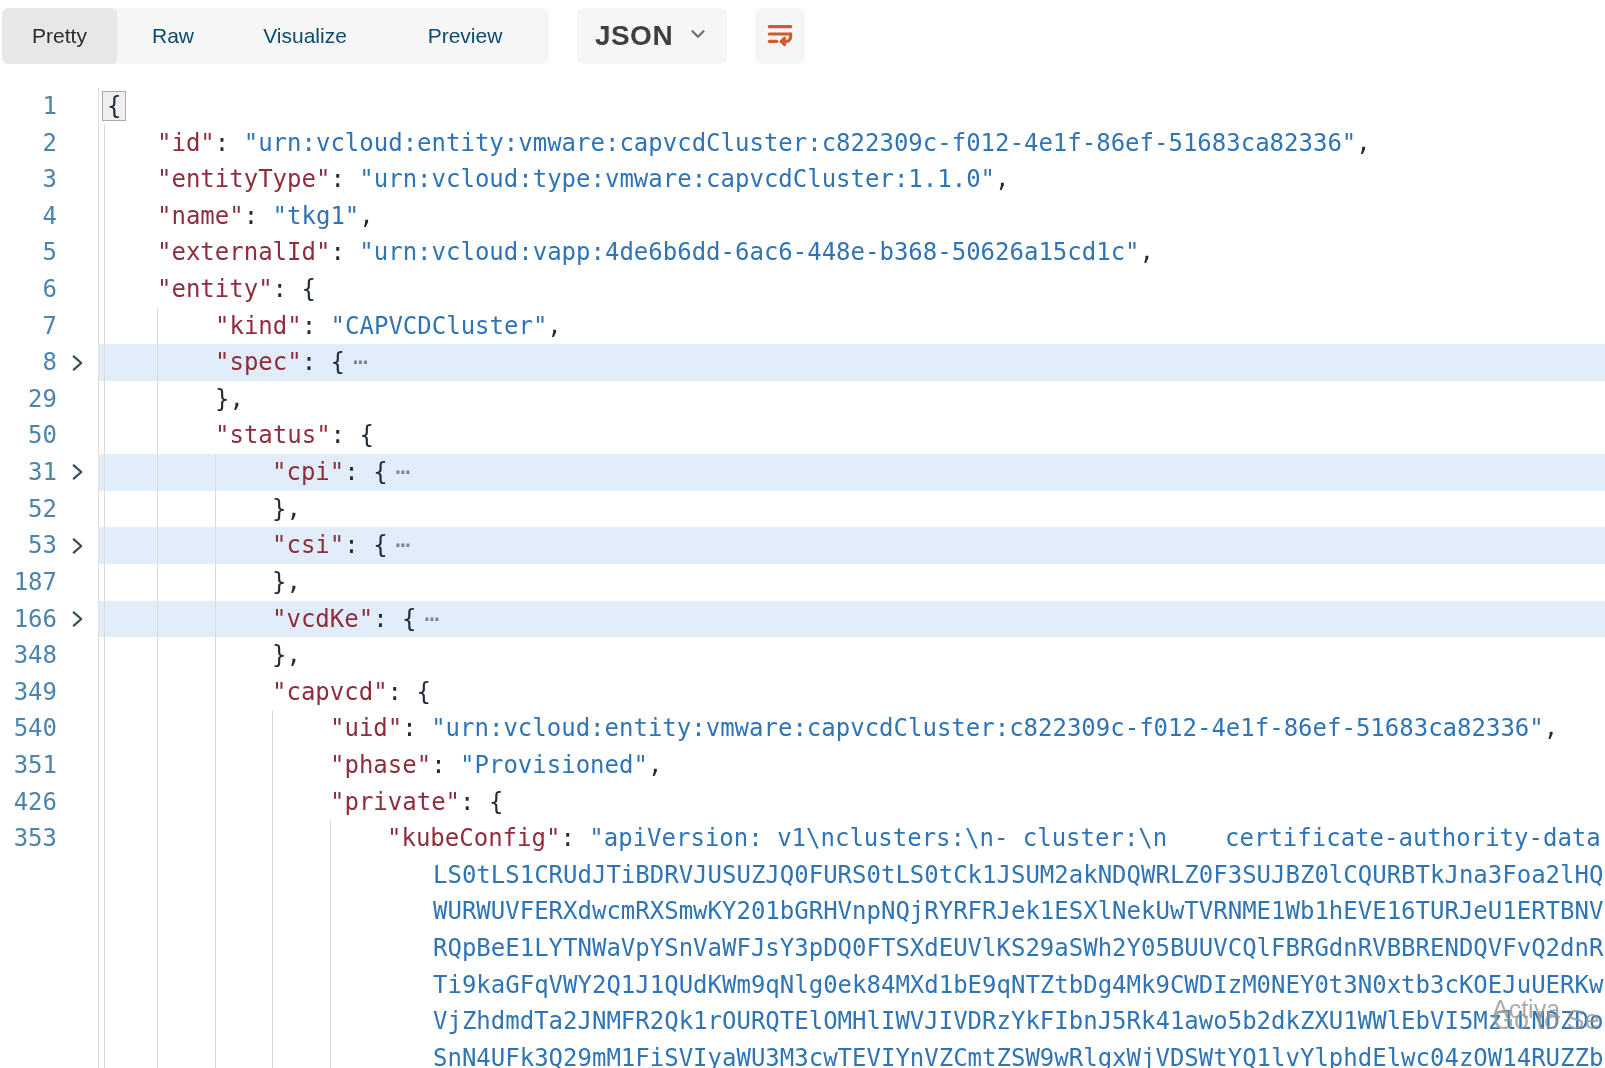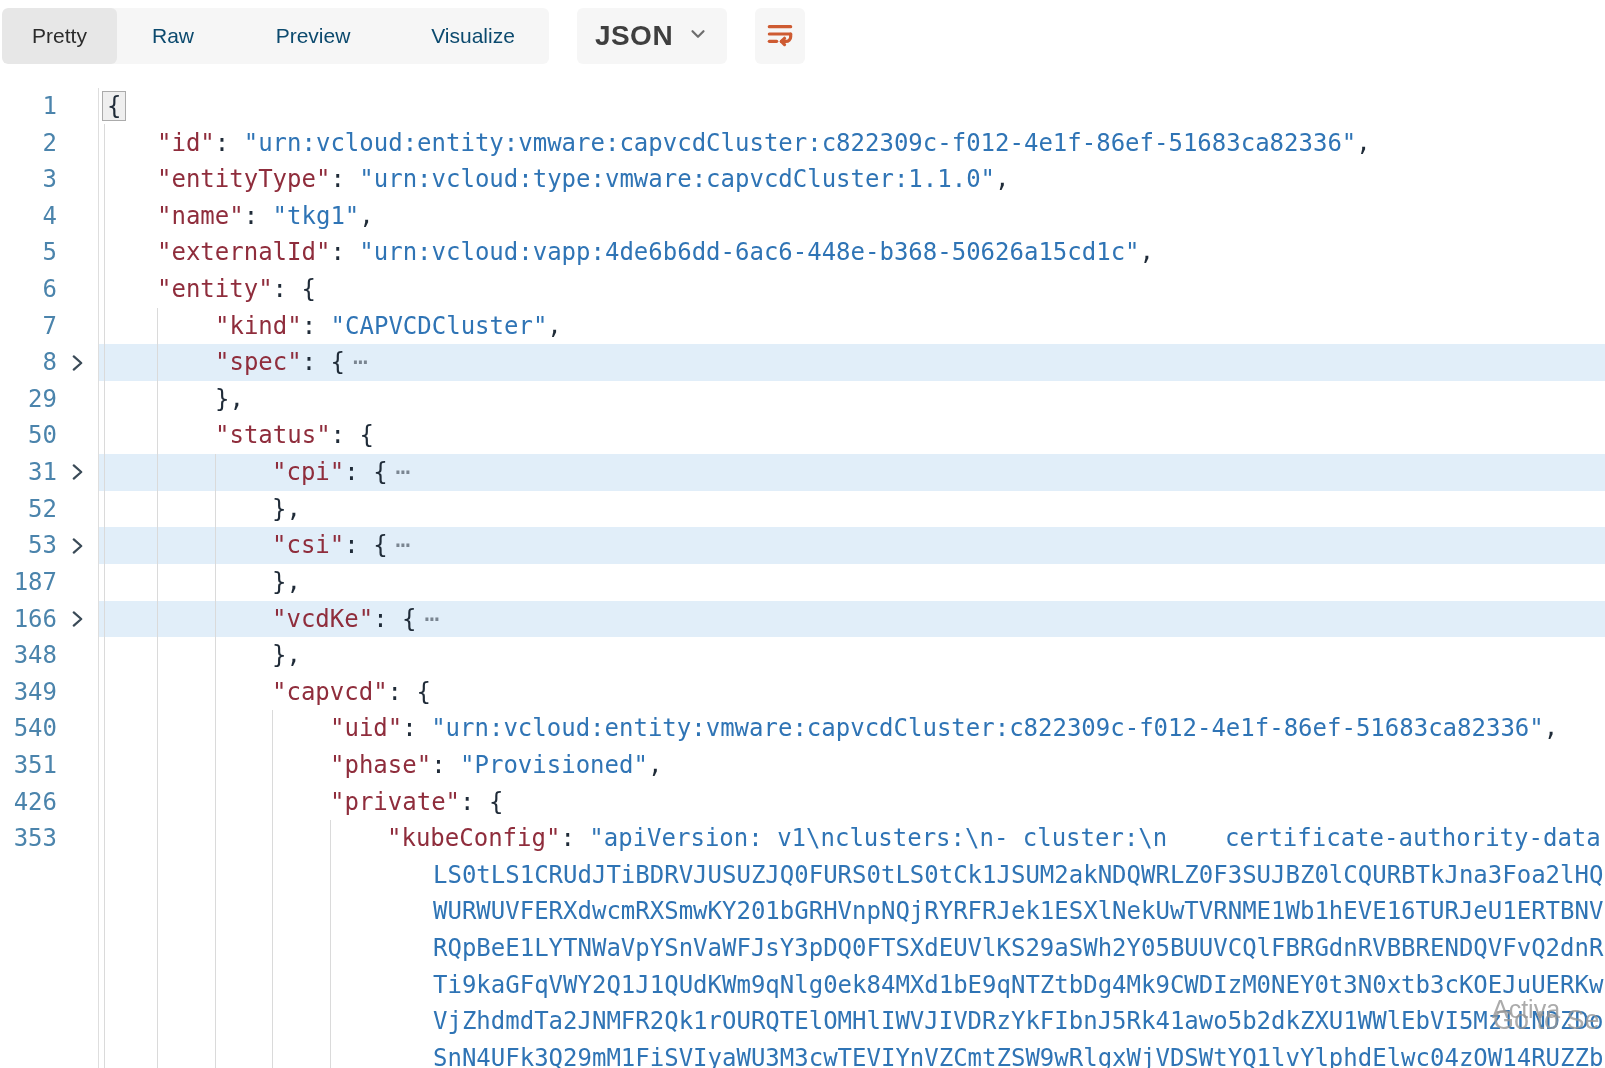--- a/index.html
+++ b/index.html
@@ -57,25 +57,25 @@
 <div class="screen">
 
   <div class="toolbar">
     <div class="tabgroup">
       <div class="tab tab-pretty active">
           <span>Pretty</span>
         </div>
       <div class="tab tab-raw">
           <span>Raw</span>
         </div>
+      <div class="tab tab-visualize">
+          <span>Visualize</span>
+        </div>
       <div class="tab tab-preview">
           <span>Preview</span>
-        </div>
-      <div class="tab tab-visualize">
-          <span>Visualize</span>
         </div>
     </div>
 
     <div class="lang-btn">
       <span class="lang-label">JSON</span>
       <span>
         <svg width="22" height="22" viewBox="0 0 20 20">
             <path d="M5 7.5 l5 5 5-5" stroke="#6e6e6e" stroke-width="2" fill="none" stroke-linecap="round" stroke-linejoin="round"></path>
           </svg>
       </span>

